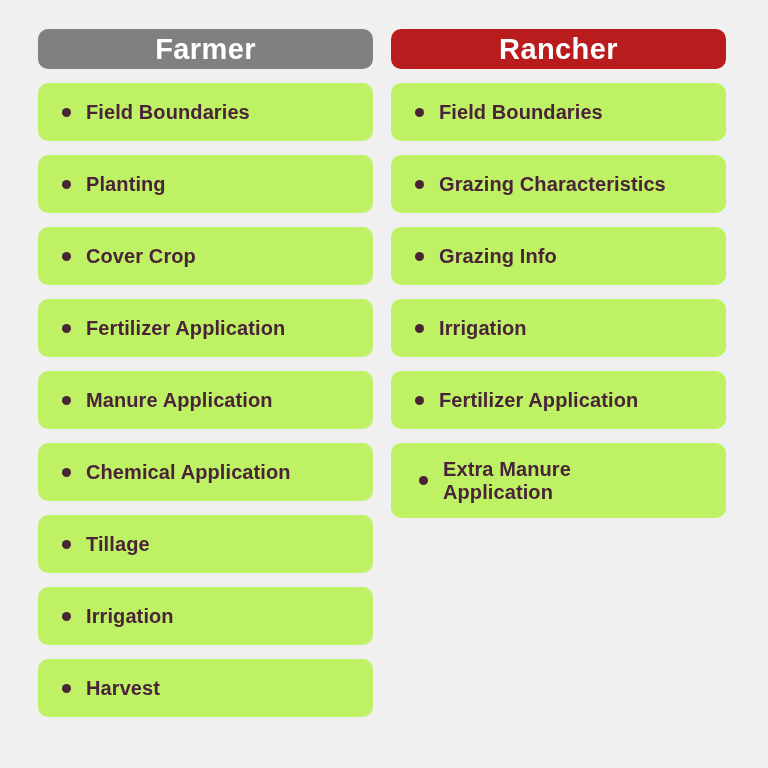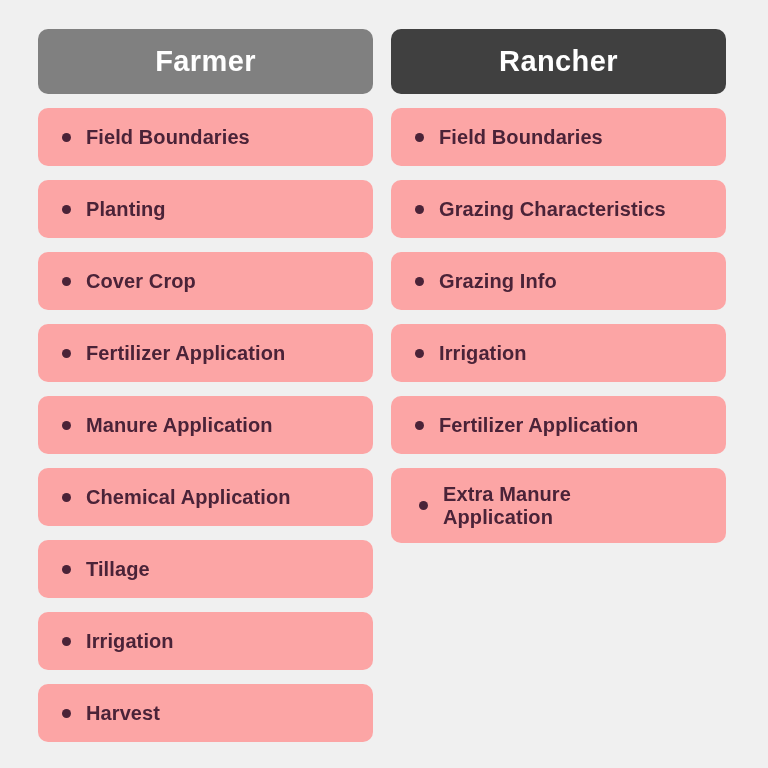--- a/index.html
+++ b/index.html
@@ -27,40 +27,40 @@
   }
 
   .column {
     width: 340px;
     display: flex;
     flex-direction: column;
     gap: 14px;
   }
 
   .col-header {
-    height: 65px;
+    height: 40px;
     border-radius: 10px;
     display: flex;
     align-items: center;
     justify-content: center;
     box-sizing: border-box;
   }
   .col-header .header-title {
     color: #ffffff;
     font-size: 29px;
     font-weight: bold;
     letter-spacing: 0.4px;
     line-height: 1;
   }
 
   .col-header.farmer  { background: #808080; }
-  .col-header.rancher { background: #404040; }
+  .col-header.rancher { background: #b91c1c; }
 
   .card {
-    background: #fca5a5;
+    background: #bef264;
     border-radius: 10px;
     min-height: 58px;
     box-sizing: border-box;
     padding: 6px 14px 6px 24px;
     display: flex;
     align-items: center;
   }
 
   .card.tall {
     min-height: 75px;

